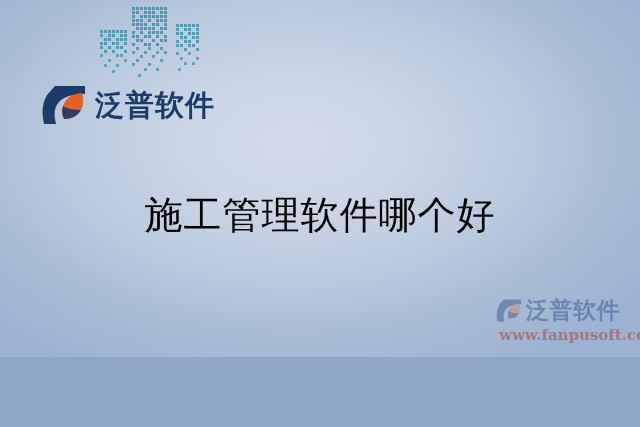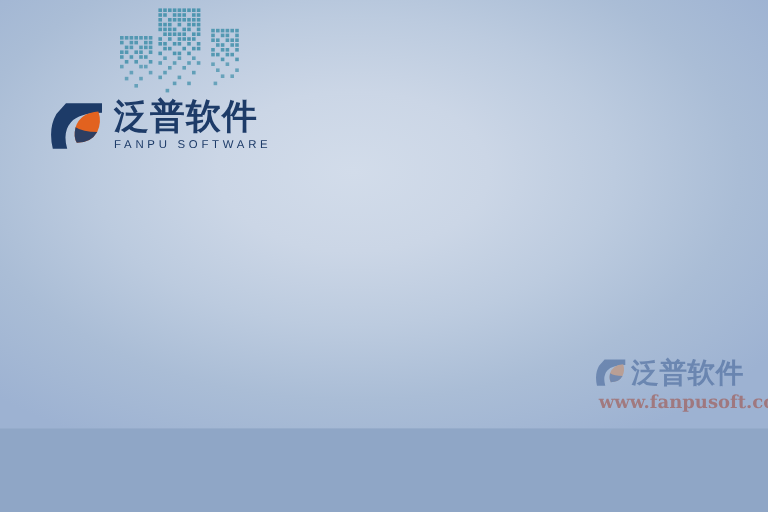--- a/index.html
+++ b/index.html
@@ -320,24 +320,24 @@
   <div class="brand">
     <span class="brand-mark">
       <svg width="44" height="40" viewBox="0 0 44 40" xmlns="http://www.w3.org/2000/svg">
         <path d="M13 1 L43 1 L43 9 Q24 9 17 17 Q10 25 14 39 L2 39 Q-2 22 5 10 Z" fill="#1d3b68"></path>
         <path d="M40 8 Q25 9 21 21 Q19 29 22 34 Q34 34 39 25 Q43 17 40 8 Z" fill="#e2621f"></path>
         <path d="M21 21 Q27 25 39 25 Q34 34 22 34 Q19 29 21 21 Z" fill="#1d3b68" opacity="0.92"></path>
       </svg>
     </span>
     <span class="brand-text">
       <span class="brand-cn">泛普软件</span>
-      <span class="brand-en">FANPU SOFTWARE</span>
     </span>
   </div>
 
+  <div class="title">施工管理软件哪个好</div>
 
   <div class="watermark">
     <div class="wm-row">
       <span class="wm-mark">
         <svg width="26" height="23" viewBox="0 0 44 40" xmlns="http://www.w3.org/2000/svg">
           <path d="M13 1 L43 1 L43 9 Q24 9 17 17 Q10 25 14 39 L2 39 Q-2 22 5 10 Z" fill="#3f6095"></path>
           <path d="M40 8 Q25 9 21 21 Q19 29 22 34 Q34 34 39 25 Q43 17 40 8 Z" fill="#c98a62"></path>
           <path d="M21 21 Q27 25 39 25 Q34 34 22 34 Q19 29 21 21 Z" fill="#3f6095" opacity="0.92"></path>
         </svg>
       </span>

